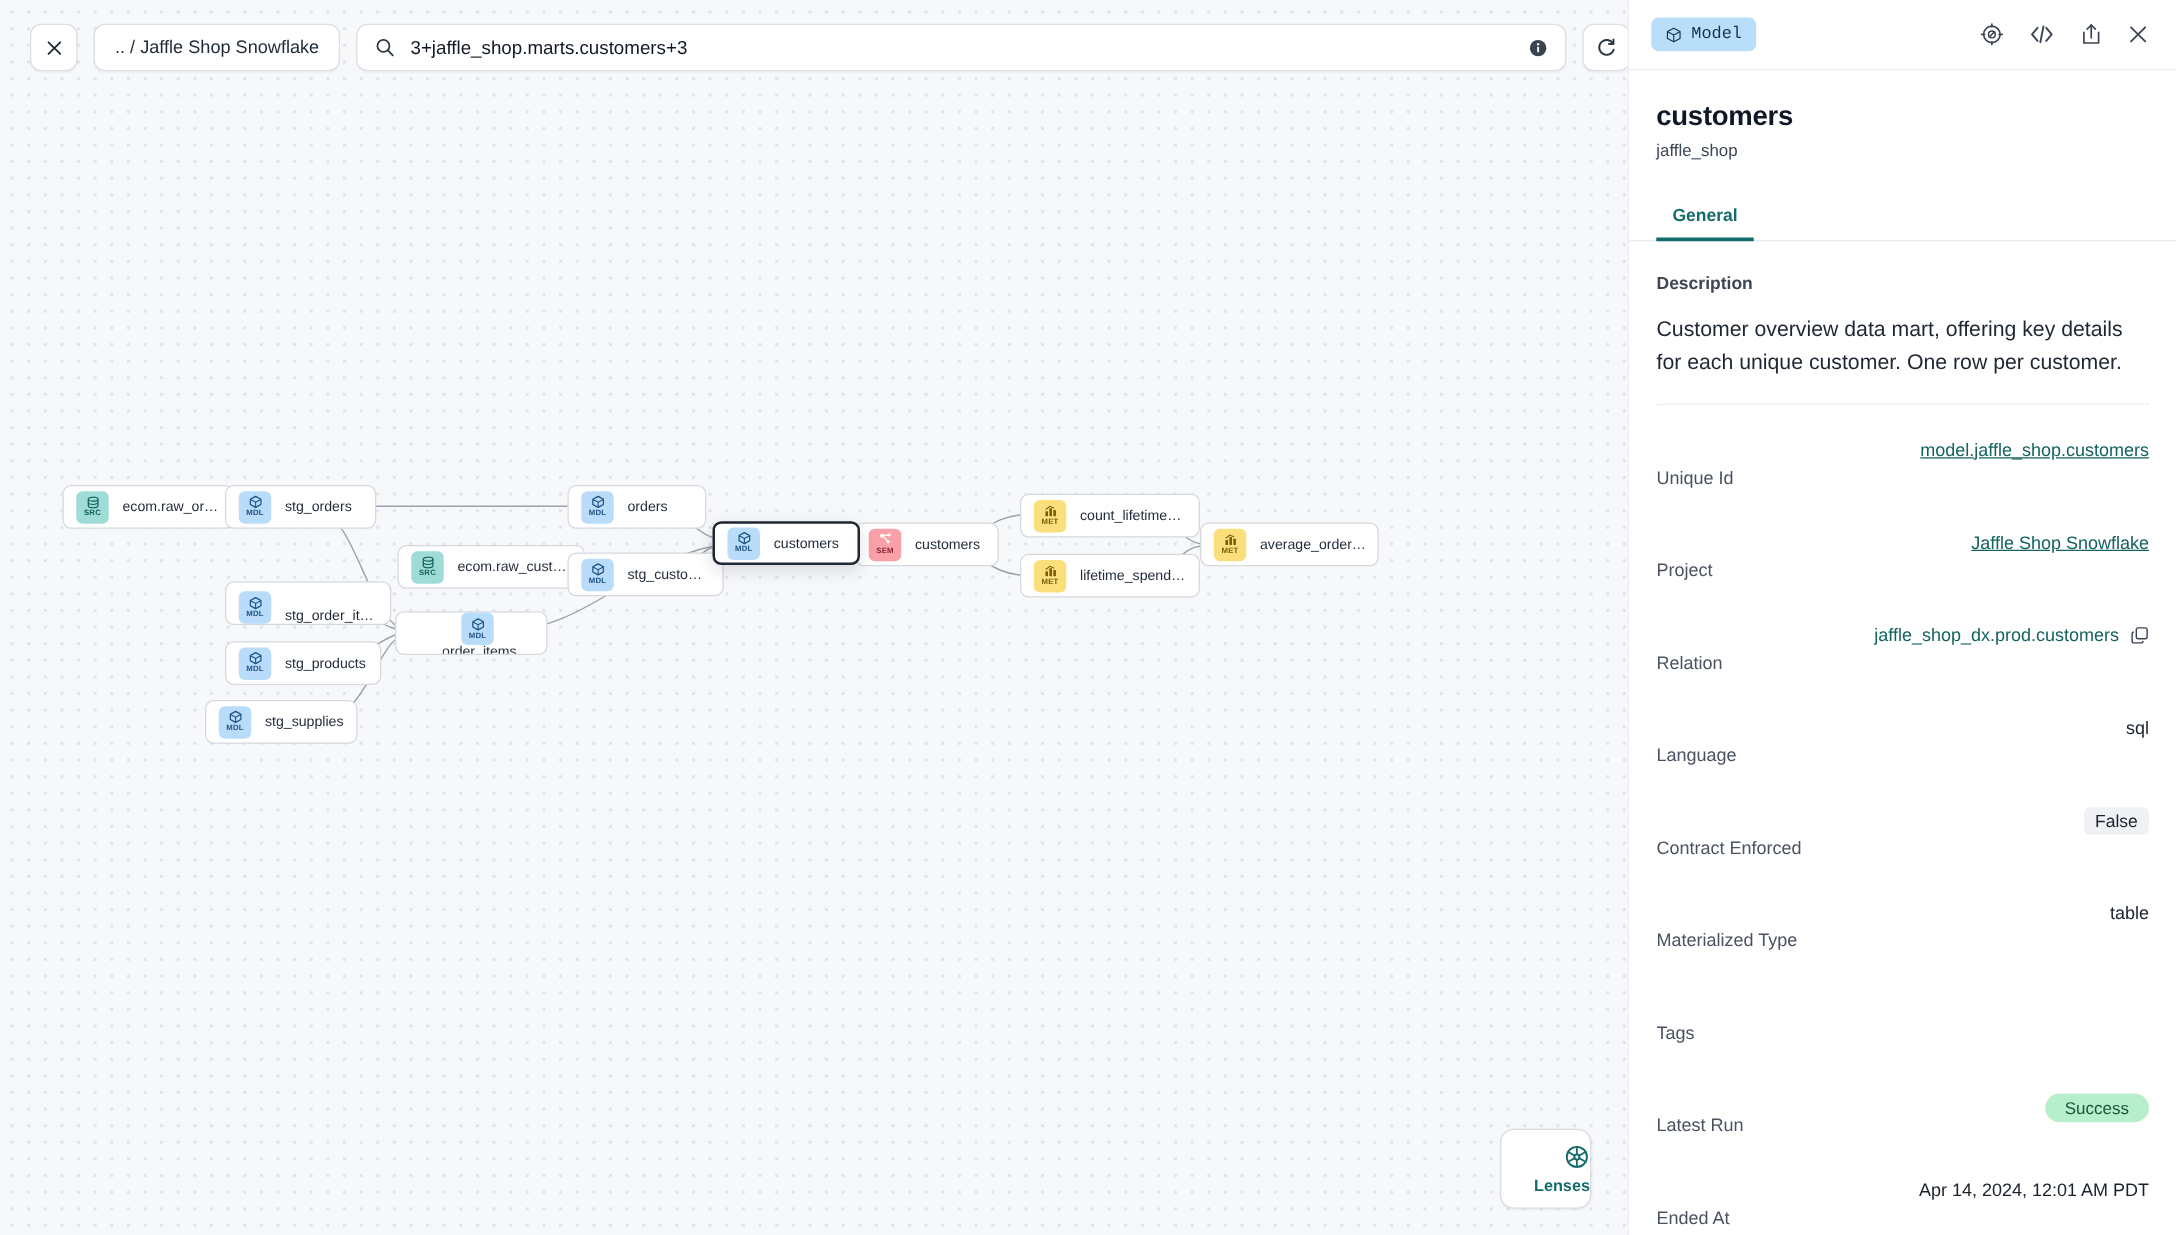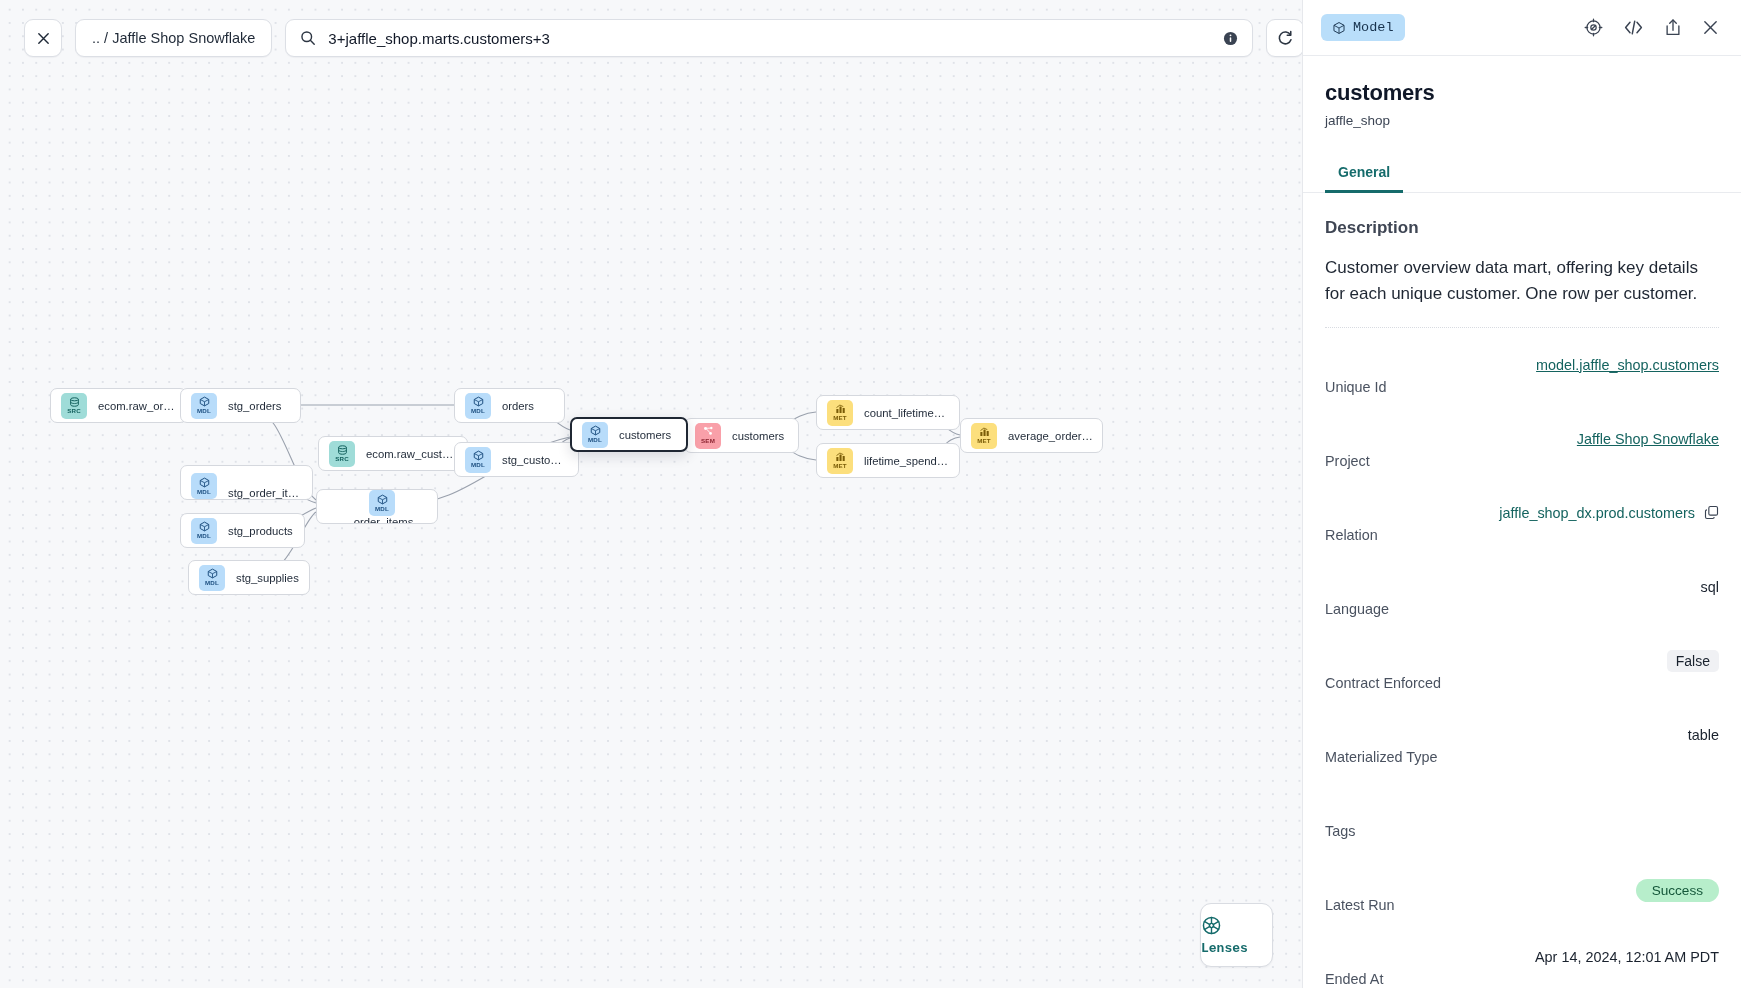--- a/index.html
+++ b/index.html
@@ -114,26 +114,25 @@
 
   
   #lenses-btn {
     position: absolute;
     left: 1200px; top: 903px;
     width: 73px; height: 64px;
     background: #fff;
     border: 1px solid #d9dce2;
     border-radius: 11px;
     display: flex; flex-direction: column;
-    align-items: flex-start; justify-content: center;
+    align-items: flex-end; justify-content: center;
     gap: 5px;
     cursor: pointer;
     z-index: 20;
     box-shadow: 0 1px 2px rgba(16,24,40,.05);
-    font-family: Liberation Mono, monospace;
   }
   #lenses-label { font-size: 13px; color: #156b6b; font-weight: 600; }
 
   
   #panel {
     width: 439px; height: 988px;
     background: #fff;
     border-left: 1px solid #e6e8ec;
     display: flex; flex-direction: column;
     flex: none;
@@ -173,21 +172,21 @@
     font-size: 14px; font-weight: 600;
     color: #8a929f;
     padding: 8px 13px 10px 13px;
     border-bottom: 3px solid transparent;
     cursor: pointer;
     margin-bottom: -1px;
   }
   .tab.active { color: #156b6b; border-bottom-color: #156b6b; }
 
   #panel-body { padding: 25px 22px 0 22px; overflow-y: auto; flex: 1; }
-  #desc-label { font-size: 17px; font-weight: 700; color: #3f4654; }
+  #desc-label { font-size: 14px; font-weight: 700; color: #3f4654; }
   #desc-text {
     font-size: 17px; color: #1f2733;
     line-height: 1.52;
     margin-top: 17px;
     padding-bottom: 20px;
     border-bottom: 1px dotted #d8dbe1;
   }
 
   .prop-row {
     display: flex; align-items: center;
@@ -341,21 +340,21 @@
         <div class="node" style="left: 180px; top: 513px; width: 125px; height: 35px;">
           <div class="node-badge badge-mdl">
             <svg width="11" height="11" viewBox="0 0 14 14">
               <path d="M7 1.4 L12.4 4.4 L12.4 9.6 L7 12.6 L1.6 9.6 L1.6 4.4 Z" fill="none" stroke="currentColor" stroke-width="1.25" stroke-linejoin="round"></path>
               <path d="M1.7 4.5 L7 7.3 L12.3 4.5 M7 7.3 L7 12.5" fill="none" stroke="currentColor" stroke-width="1.1"></path>
             </svg>
             <span class="bg">MDL</span>
           </div>
           <span class="node-label">stg_products</span>
         </div>
-        <div class="node" style="left: 188px; top: 560px; width: 122px; height: 35px;">
+        <div class="node" style="left: 164px; top: 560px; width: 122px; height: 35px;">
           <div class="node-badge badge-mdl">
             <svg width="11" height="11" viewBox="0 0 14 14">
               <path d="M7 1.4 L12.4 4.4 L12.4 9.6 L7 12.6 L1.6 9.6 L1.6 4.4 Z" fill="none" stroke="currentColor" stroke-width="1.25" stroke-linejoin="round"></path>
               <path d="M1.7 4.5 L7 7.3 L12.3 4.5 M7 7.3 L7 12.5" fill="none" stroke="currentColor" stroke-width="1.1"></path>
             </svg>
             <span class="bg">MDL</span>
           </div>
           <span class="node-label">stg_supplies</span>
         </div>
         <div class="node" style="left: 316px; top: 489px; width: 122px; height: 35px; flex-direction: column;">

